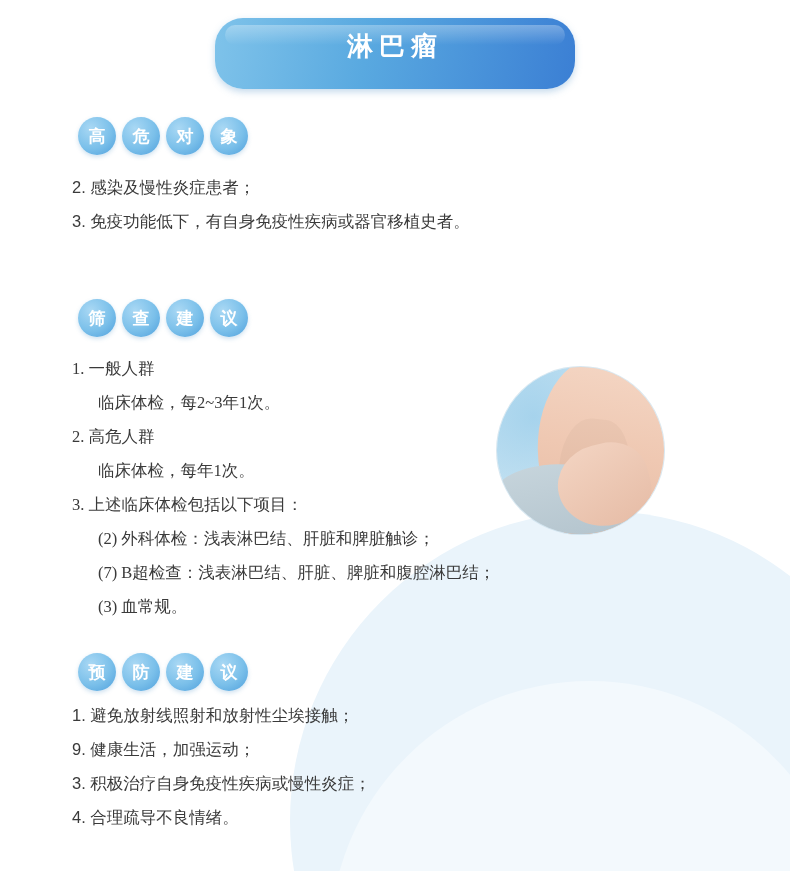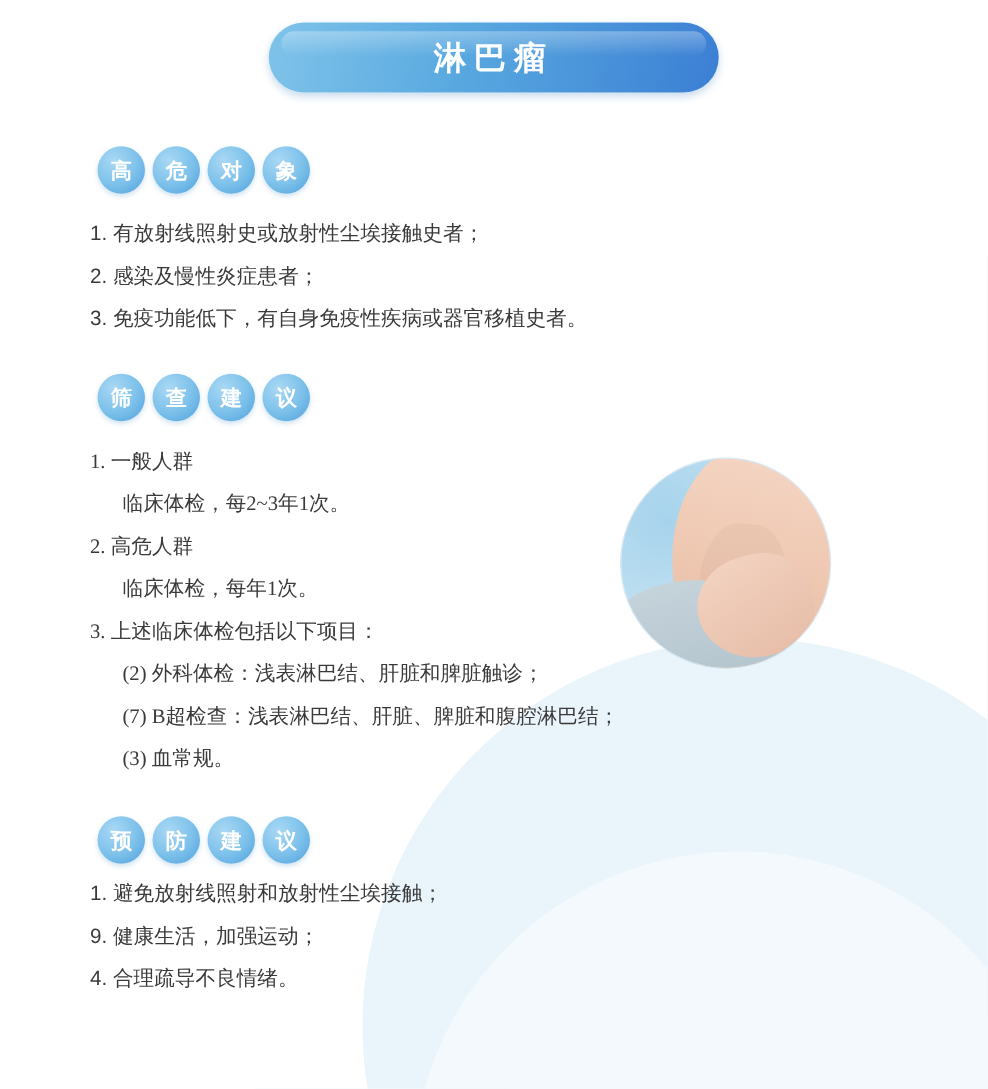--- a/index.html
+++ b/index.html
@@ -50,21 +50,21 @@
     position: absolute;
     left: 0;
     top: 18px;
     width: 790px;
     text-align: center;
     z-index: 3;
   }
   .title-banner {
     display: inline-block;
     width: 360px;
-    height: 56px;
+    height: 71px;
     line-height: 56px;
     border-radius: 28px;
     background: linear-gradient(100deg, #7fc3ea 0%, #59a9e0 42%, #3b7fd4 100%);
     color: #ffffff;
     font-size: 26px;
     letter-spacing: 6px;
     font-weight: bold;
     box-shadow: 0 3px 7px rgba(90,150,200,0.35);
     position: relative;
   }
@@ -197,21 +197,20 @@
   </div>
 
   <div class="section-head" style="left:78px; top:117px;">
     <div class="bubble">高</div>
     <div class="bubble">危</div>
     <div class="bubble">对</div>
     <div class="bubble">象</div>
   </div>
 
   <div class="text-block" style="left:72px; top:170px;">
-    <div class="line">1. 有放射线照射史或放射性尘埃接触史者；</div>
     <div class="line">2. 感染及慢性炎症患者；</div>
     <div class="line">3. 免疫功能低下，有自身免疫性疾病或器官移植史者。</div>
   </div>
 
   <div class="section-head" style="left:78px; top:299px;">
     <div class="bubble">筛</div>
     <div class="bubble">查</div>
     <div class="bubble">建</div>
     <div class="bubble">议</div>
   </div>
@@ -238,16 +237,17 @@
   <div class="section-head" style="left:78px; top:653px;">
     <div class="bubble">预</div>
     <div class="bubble">防</div>
     <div class="bubble">建</div>
     <div class="bubble">议</div>
   </div>
 
   <div class="text-block" style="left:72px; top:698px;">
     <div class="line">1. 避免放射线照射和放射性尘埃接触；</div>
     <div class="line">9. 健康生活，加强运动；</div>
+    <div class="line">3. 积极治疗自身免疫性疾病或慢性炎症；</div>
     <div class="line">4. 合理疏导不良情绪。</div>
   </div>
 
 </div>
 
 </body></html>

